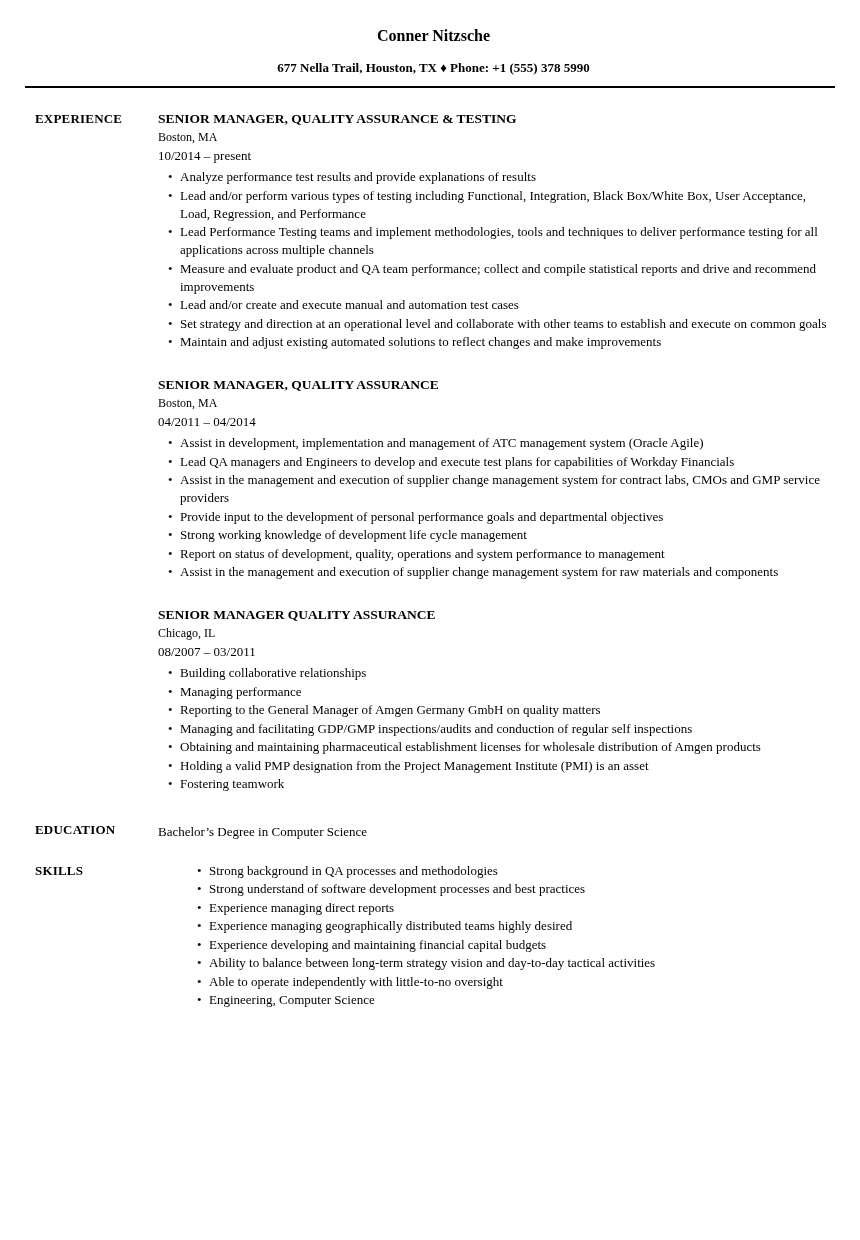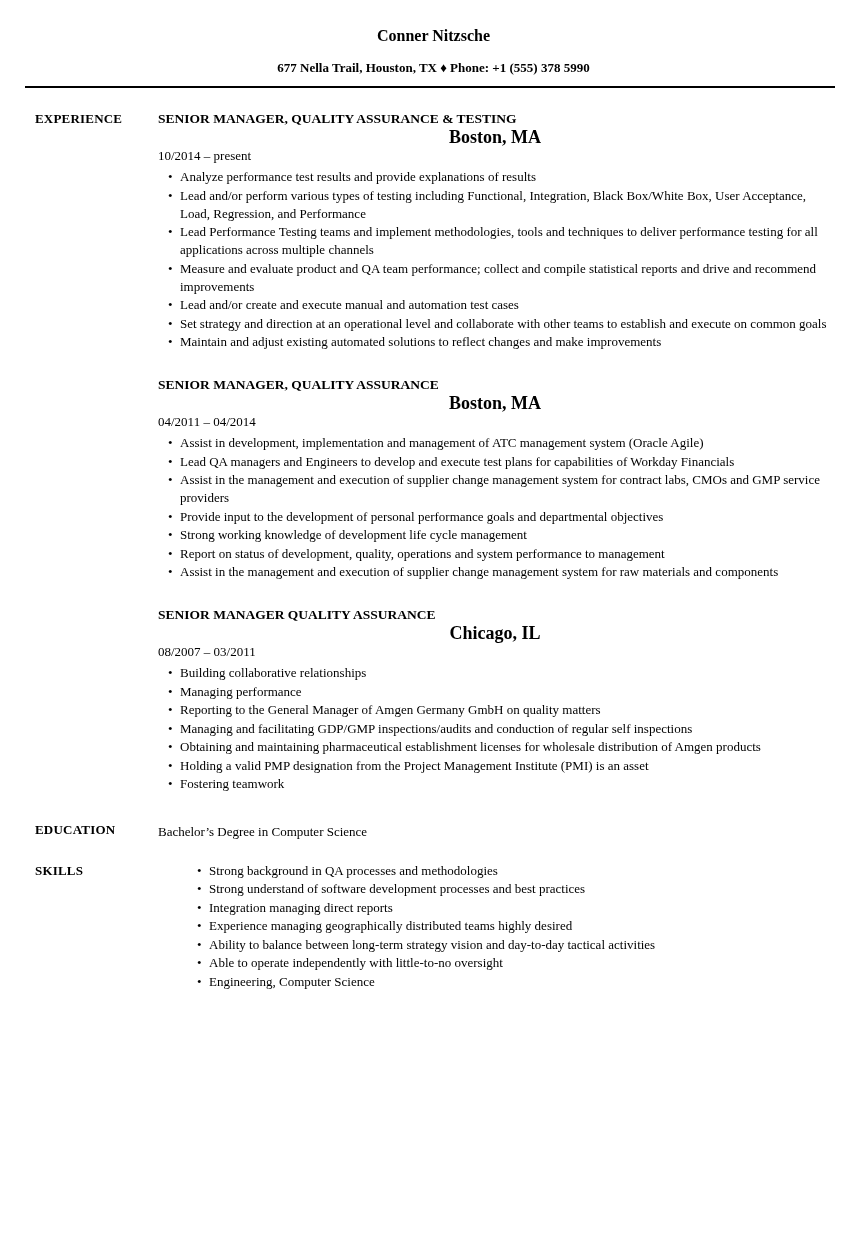--- a/index.html
+++ b/index.html
@@ -57,24 +57,23 @@
   .skills-section     { margin-top: 20px; gap: 29px; }
   
   .job { margin-bottom: 24px; }
   .job:last-child { margin-bottom: 0; }
   .job-title {
     font-weight: bold;
     font-size: 13.5px;
     line-height: 19px;
   }
   .job-location {
-    font-weight: bold;
-    font-size: 18px;
+    font-weight: normal;
+    font-size: 12px;
     line-height: 19px;
-    text-align: center;
   }
   .job-dates {
     font-size: 13px;
     line-height: 17px;
   }
   
   ul.bullets {
     list-style: none;
     margin: 4px 0 0 10px;
     padding: 0;
@@ -169,21 +168,22 @@
     <div class="section-content">
       <div class="degree">Bachelor’s Degree in Computer Science</div>
     </div>
   </div>
 
   <div class="section skills-section">
     <div class="section-label">SKILLS</div>
     <ul class="bullets section-content" id="skills-list">
         <li>Strong background in QA processes and methodologies</li>
         <li>Strong understand of software development processes and best practices</li>
-        <li>Integration managing direct reports</li>
+        <li>Experience managing direct reports</li>
         <li>Experience managing geographically distributed teams highly desired</li>
+        <li>Experience developing and maintaining financial capital budgets</li>
         <li>Ability to balance between long-term strategy vision and day-to-day tactical activities</li>
         <li>Able to operate independently with little-to-no oversight</li>
         <li>Engineering, Computer Science</li>
       </ul>
   </div>
 
 </div>
 
 </body></html>

